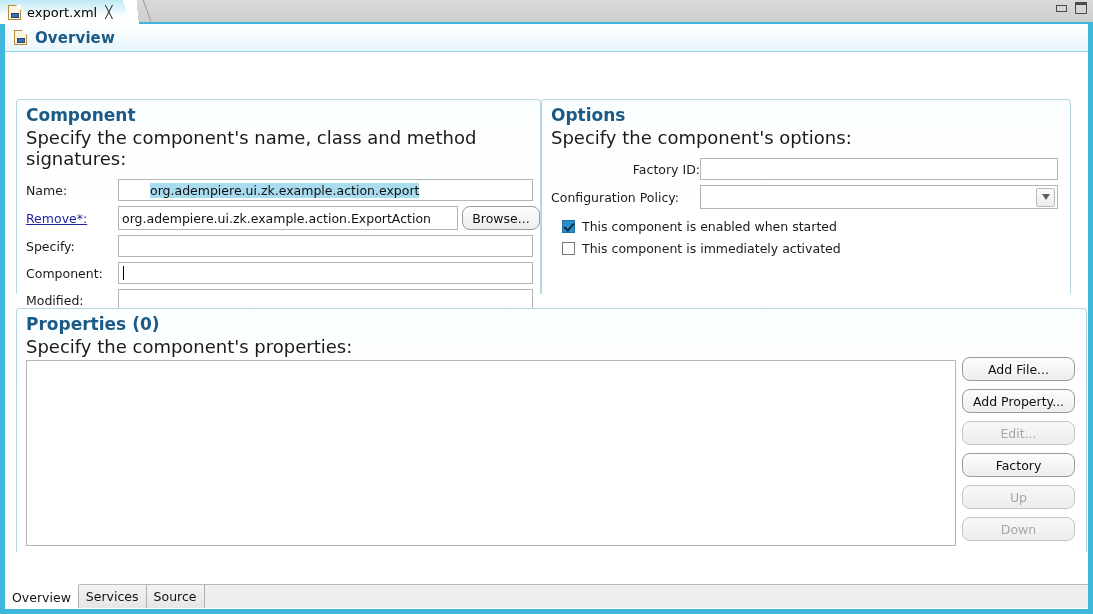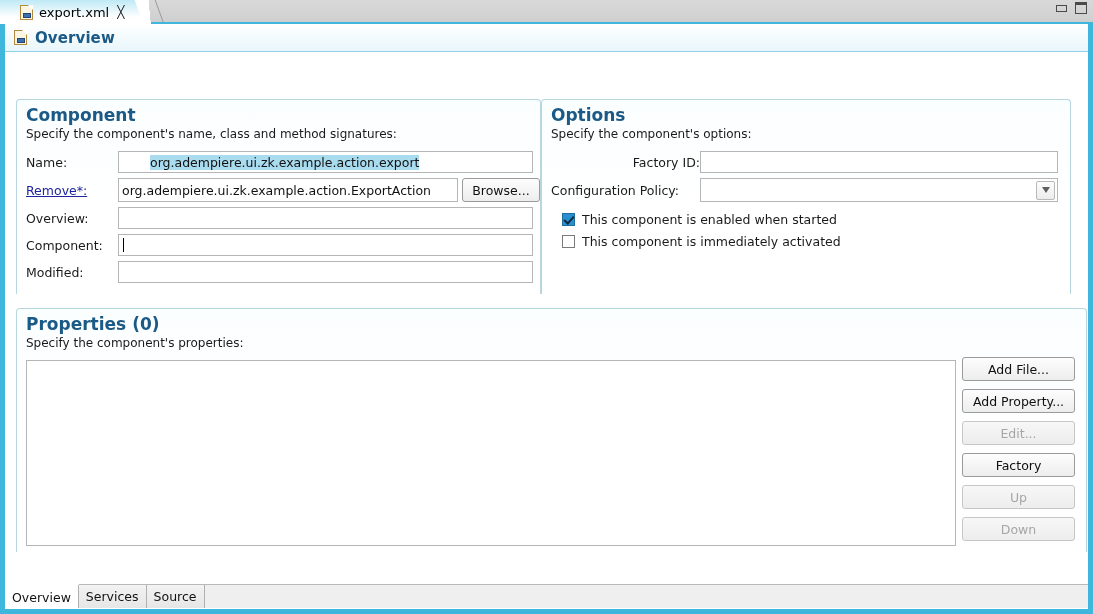--- a/index.html
+++ b/index.html
@@ -29,21 +29,21 @@
     height: 24px;
     background: #d4d0c8;
     background: linear-gradient(#d9d9d9, #cfcfcf);
     border-bottom: 2px solid #3fb6dc;
     box-sizing: border-box;
   }
   .etab {
     position: absolute;
     left: 0; top: 0;
     height: 24px;
-    padding: 0 22px 0 20px;
+    padding: 0 22px 0 8px;
     display: flex;
     align-items: center;
     gap: 6px;
     background: linear-gradient(#bfe9f6, #ffffff 72%, #ffffff);
     border-top-right-radius: 11px;
     color: #000;
     font-size: 13px;
     box-sizing: border-box;
   }
   .etab::after {
@@ -161,21 +161,21 @@
   }
   .section-title {
     font-size: 17px;
     font-weight: bold;
     color: #1b5a86;
     padding: 5px 0 0 9px;
   }
   .section-desc {
     padding: 2px 0 0 9px;
     color: #1a1a1a;
-    font-size: 12px;
+    font-size: 18px;
   }
 
   
   .field-row {
     display: flex;
     align-items: center;
     margin-top: 5px;
   }
   .field-label {
     font-size: 12.5px;
@@ -209,21 +209,21 @@
     width: 1px;
     height: 14px;
     background: #000;
     margin-left: 1px;
   }
 
   
   .btn {
     height: 24px;
     border: 1px solid #9a9a9a;
-    border-radius: 3px;
+    border-radius: 8px;
     background: linear-gradient(#fdfdfd, #ededed);
     font-family: "DejaVu Sans", "Liberation Sans", sans-serif;
     font-size: 12.5px;
     color: #101010;
     display: flex;
     align-items: center;
     justify-content: center;
     box-sizing: border-box;
     white-space: nowrap;
   }
@@ -372,21 +372,21 @@
 
         <div class="field-row" style="padding-left:9px;">
           <span class="field-label link" style="width:92px;">Remove*:</span>
           <div class="txt" style="width:340px; height:24px;">
             <span>org.adempiere.ui.zk.example.action.ExportAction</span>
           </div>
           <div class="btn" style="width:78px; margin-left:4px;">Browse...</div>
         </div>
 
         <div class="field-row" style="padding-left:9px;">
-          <span class="field-label" style="width:92px;">Overview:</span>
+          <span class="field-label" style="width:92px;">Specify:</span>
           <div class="txt" style="width:415px;">
             <span></span>
           </div>
         </div>
 
         <div class="field-row" style="padding-left:9px;">
           <span class="field-label" style="width:92px;">Component:</span>
           <div class="txt" style="width:415px;">
             <span></span>
               <span class="caret"></span>

